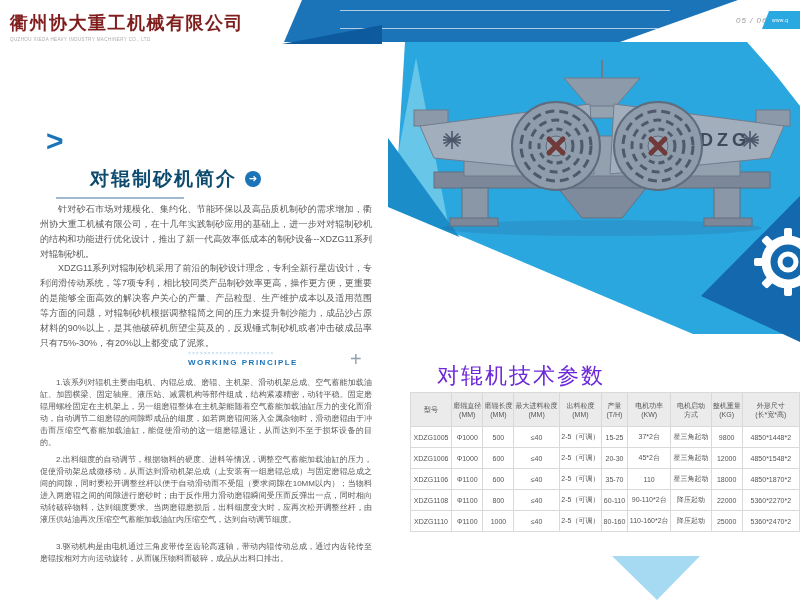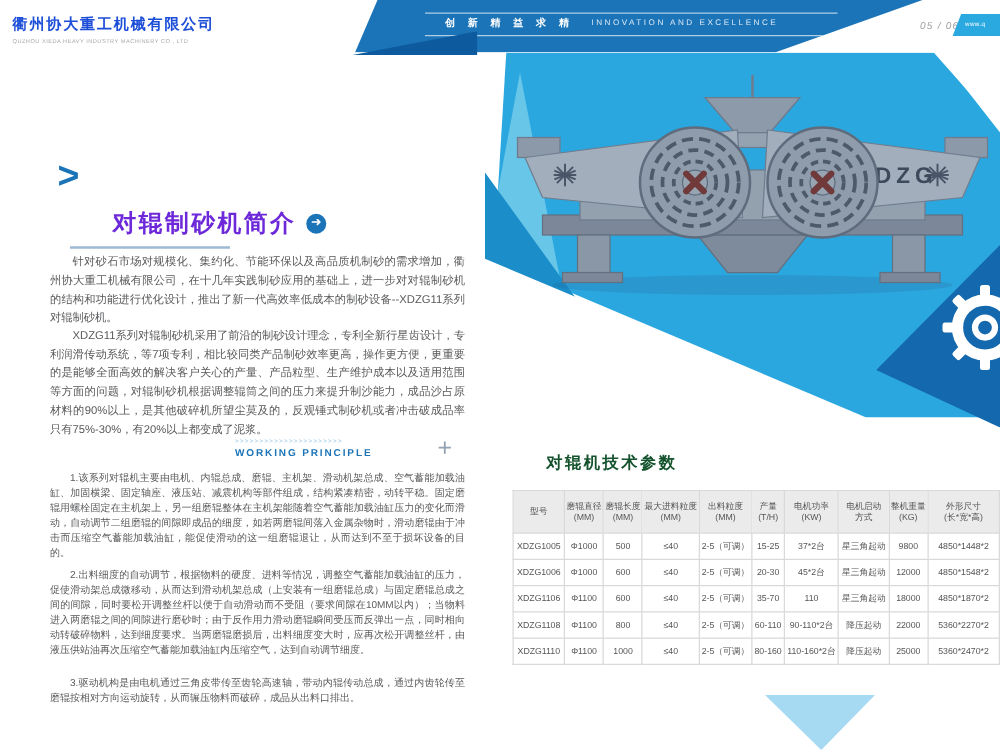--- a/index.html
+++ b/index.html
@@ -1,21 +1,21 @@
 <!DOCTYPE html>
 <html><head>
 <meta charset="utf-8">
 <style>
   html,body{margin:0;padding:0;background:#c9ced4;}
   *{box-sizing:border-box;}
   .page{position:relative;width:800px;height:600px;background:#fff;overflow:hidden;
         font-family:"Liberation Sans","DejaVu Sans",sans-serif;color:#58595b;}
   
   .logo-block{position:absolute;left:10px;top:11px;}
-  .logo-zh{font-size:12px;font-weight:bold;color:#1d4ed8;letter-spacing:1.5px;}
+  .logo-zh{font-size:18px;font-weight:bold;color:#7f1d1d;letter-spacing:1.5px;}
   .logo-en{font-size:4.5px;color:#a9abae;letter-spacing:.4px;margin-top:2px;}
   .band{position:absolute;left:280px;top:0;width:460px;height:42px;background:#1b74b8;
         clip-path:polygon(22px 0,458px 0,340px 42px,4px 42px);}
   .band-line{position:absolute;left:60px;width:330px;height:1px;background:rgba(255,255,255,.65);}
   .band-text{position:absolute;left:76px;top:13px;width:300px;display:flex;gap:14px;align-items:center;}
   .slogan-zh{font-size:8px;color:#fff;letter-spacing:4px;font-weight:bold;}
   .slogan-en{font-size:6.5px;color:#dce9f5;letter-spacing:2px;}
   .band-tri{position:absolute;left:282px;top:25px;width:100px;height:19px;background:#0e5a9e;
             clip-path:polygon(0 100%,100% 0,100% 100%);}
   .page-num{position:absolute;left:736px;top:16px;font-size:8px;color:#9a9c9f;letter-spacing:1px;font-style:italic;}
@@ -41,57 +41,53 @@
   .gear{position:absolute;left:752px;top:226px;}
   
   .machine{position:absolute;left:406px;top:52px;width:392px;height:192px;}
   
   .watermark{position:absolute;left:88px;top:46px;font-size:108px;font-weight:800;line-height:1;
              color:transparent;-webkit-text-stroke:2px #e9ebee;letter-spacing:4px;}
   .chev{position:absolute;left:46px;top:124px;font-size:30px;font-weight:800;color:#1b74b8;}
   .title{position:absolute;left:88px;top:86px;font-size:33px;line-height:38px;font-weight:800;
          color:#1b74b8;letter-spacing:.5px;}
   .subtitle-row{position:absolute;left:90px;top:166px;display:flex;align-items:center;gap:8px;}
-  .subtitle{font-size:19px;font-weight:800;color:#6d28d9;letter-spacing:2px;}
+  .subtitle{font-size:19px;font-weight:800;color:#0c4a6e;letter-spacing:2px;}
   .arrow-circle{width:16px;height:16px;border-radius:50%;background:#1b74b8;color:#fff;
                 font-size:10px;line-height:16px;text-align:center;}
   .sub-rule{position:absolute;left:56px;top:197px;width:128px;height:2px;background:#9fb8d4;}
   .para{position:absolute;left:40px;width:332px;text-align:justify;text-indent:2em;color:#58595b;}
   .p-intro{font-size:9px;line-height:15px;}
   .p-wp{font-size:8px;line-height:12px;}
   
   .wp-head{position:absolute;left:40px;top:348px;font-size:17px;font-weight:800;color:#1b74b8;letter-spacing:1px;}
   .wp-dec{position:absolute;left:188px;top:350px;font-size:5px;color:#8fc0e4;letter-spacing:1px;}
   .wp-en{position:absolute;left:188px;top:358px;font-size:8px;font-weight:bold;color:#1b74b8;letter-spacing:1.5px;}
   .wp-plus{position:absolute;left:350px;top:348px;font-size:20px;font-weight:300;color:#93a2b0;}
   
-  .spec-title{position:absolute;left:437px;top:361px;font-size:13px;font-weight:700;color:#14532d;letter-spacing:2px;}
+  .spec-title{position:absolute;left:437px;top:361px;font-size:22px;font-weight:400;color:#6d28d9;letter-spacing:2px;}
   .spec-table{position:absolute;left:410px;top:392px;border-collapse:collapse;table-layout:fixed;}
   .spec-table th,.spec-table td{border:1px solid #d9d9d9;font-weight:normal;color:#555;
       text-align:center;white-space:nowrap;overflow:hidden;padding:0 1px;}
   .spec-table th{background:#ebebeb;font-size:7px;height:34px;line-height:9px;}
   .spec-table td{background:#fff;font-size:7px;height:21px;}
 </style>
 </head>
 <body>
 
 <div class="page">
 
   <div class="logo-block">
     <div class="logo-zh">衢州协大重工机械有限公司</div>
     <div class="logo-en">QUZHOU XIEDA HEAVY INDUSTRY MACHINERY CO., LTD</div>
   </div>
 
   <div class="band">
     <div class="band-line" style="top:10px"></div>
     <div class="band-line" style="top:28px"></div>
-    <div class="band-text">
-      <span class="slogan-zh">创 新 精 益 求 精</span>
-      <span class="slogan-en">INNOVATION AND EXCELLENCE</span>
-    </div>
   </div>
   <div class="band-tri"></div>
   <div class="page-num">05 / 06</div>
   <div class="ribbon">
     <span>www.q</span>
   </div>
 
   <div class="geo">
     <div class="g-bright"></div>
     <div class="g-whitecorner"></div>

